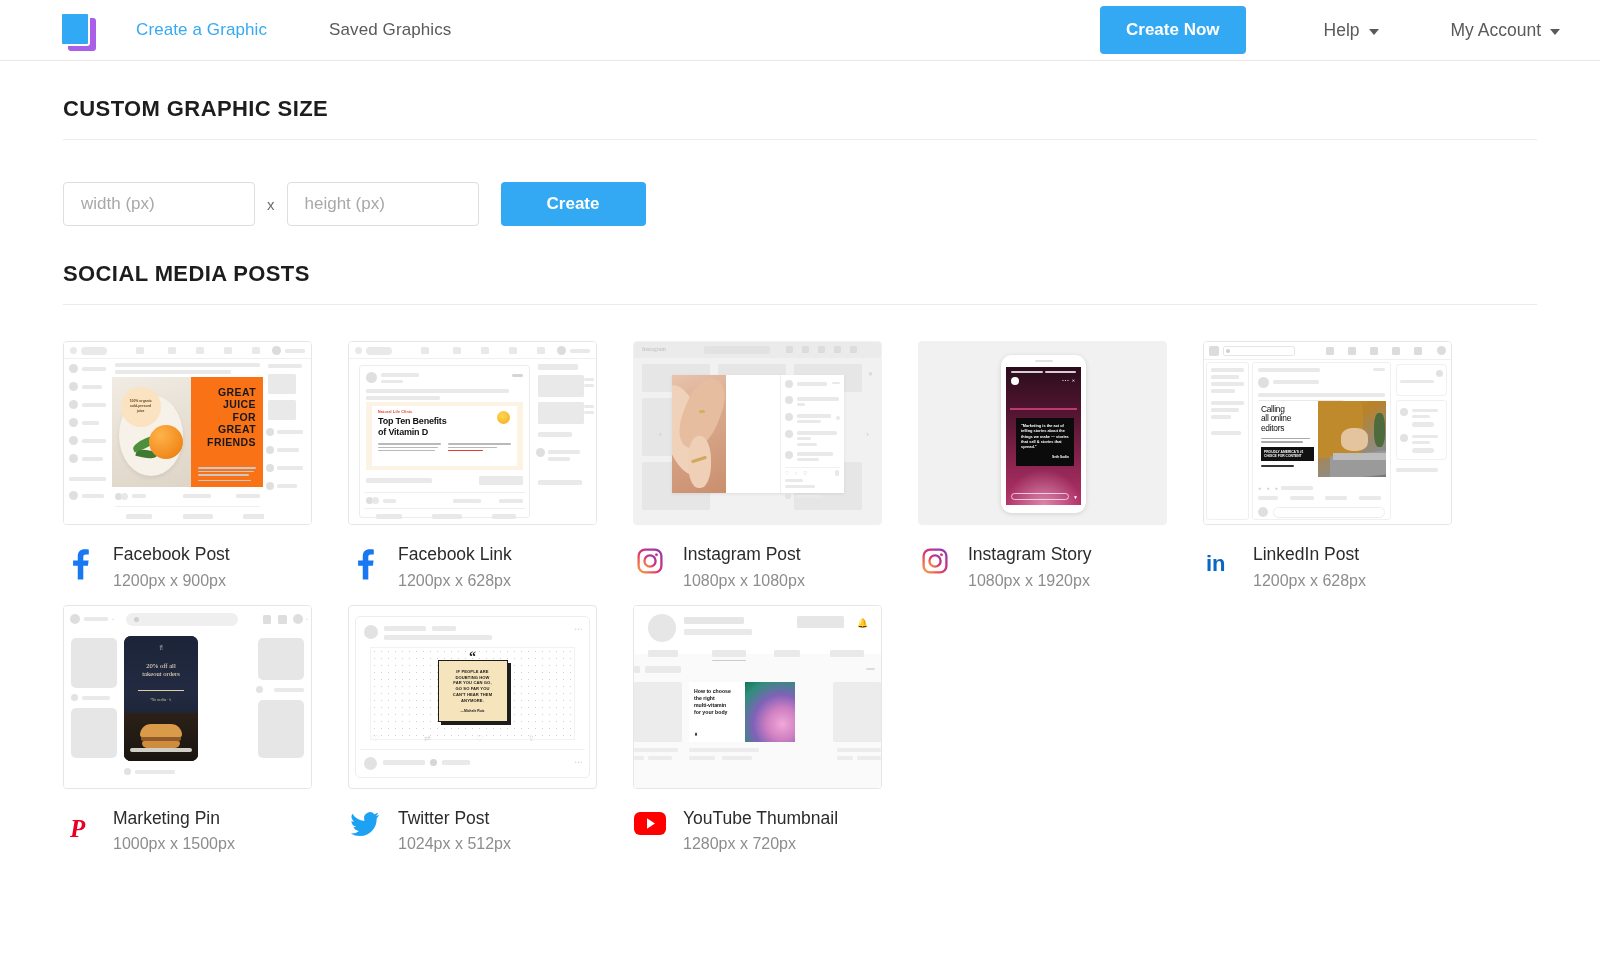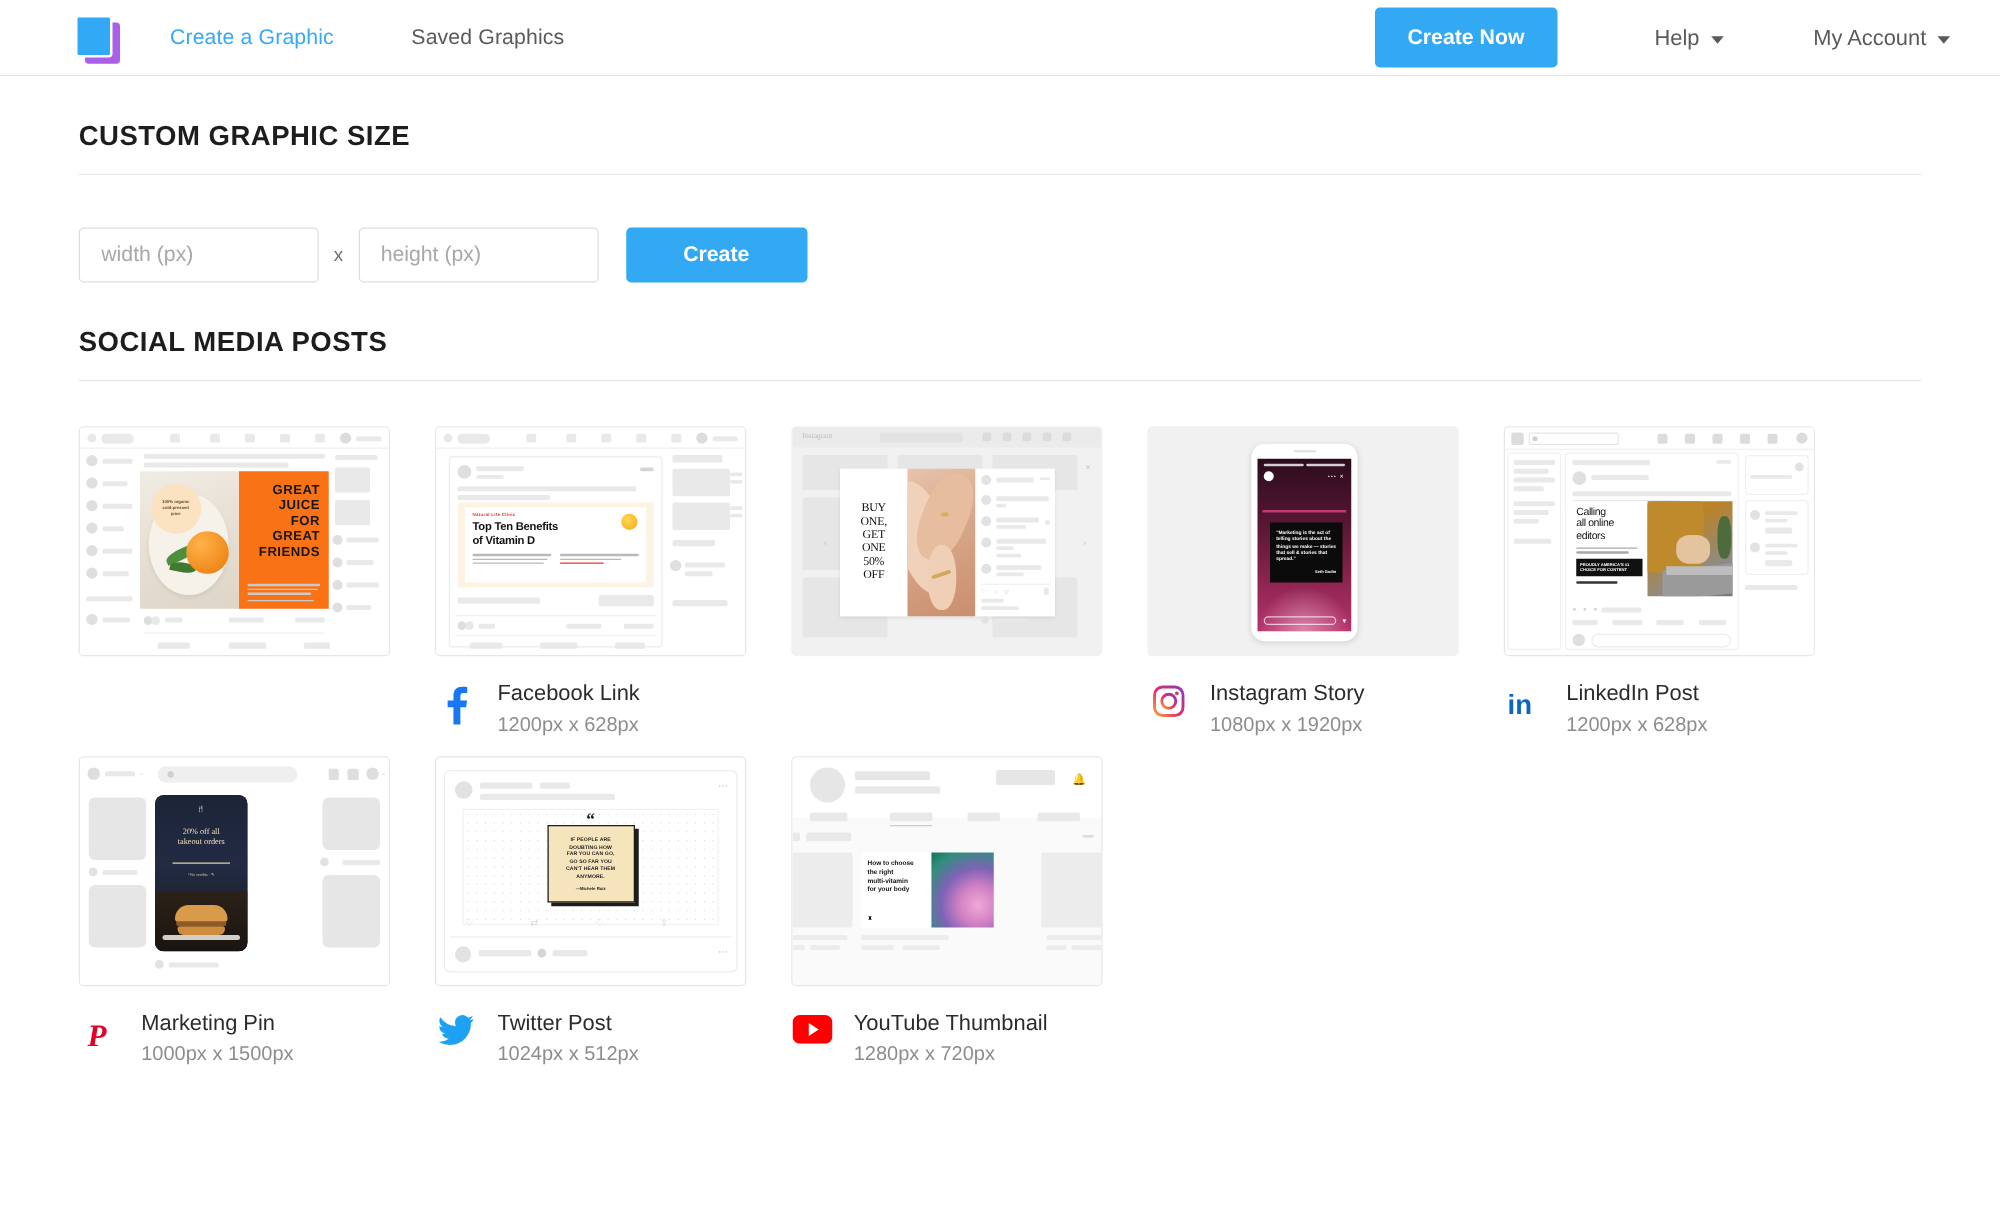--- a/index.html
+++ b/index.html
@@ -377,20 +377,31 @@
             <div class="tiny" style="left:4px;top:40px;width:28px;height:20px;"></div>
             <div class="tinyc" style="left:2px;top:68px;width:8px;height:8px;background:#dfdfdf;"></div>
             <div class="tiny" style="left:13px;top:70px;width:26px;height:4px;"></div>
             <div class="tinyc" style="left:2px;top:86px;width:8px;height:8px;background:#dfdfdf;"></div>
             <div class="tiny" style="left:13px;top:88px;width:22px;height:4px;"></div>
             <div class="tinyc" style="left:2px;top:104px;width:8px;height:8px;background:#dfdfdf;"></div>
             <div class="tiny" style="left:13px;top:106px;width:26px;height:4px;"></div>
             <div class="tinyc" style="left:2px;top:122px;width:8px;height:8px;background:#dfdfdf;"></div>
             <div class="tiny" style="left:13px;top:124px;width:20px;height:4px;"></div>
           </div>
+        </div>
+      </div>
+      <div class="card-meta">
+        <div class="brand-icon">
+          <svg width="20" height="32" viewBox="0 0 20 32">
+              <path d="M13.3 31.5V17.8h4.6l.7-5.4h-5.3V9c0-1.55.43-2.6 2.65-2.6h2.83V1.57C18.3 1.44 16.62 1.3 14.66 1.3c-4.1 0-6.9 2.5-6.9 7.1v3.98H3.1v5.4h4.66V31.5h5.54z" fill="#1877f2"></path>
+            </svg>
+        </div>
+        <div class="card-text">
+          <div class="card-title">Facebook Post</div>
+          <div class="card-size">1200px x 900px</div>
         </div>
       </div>
     </div>
 
     <div class="card">
       <div class="thumb plain">
         <div class="fb-wrap">
           <div class="fb-topbar">
             <div class="tinyc" style="left:6px;top:5px;width:7px;height:7px;"></div>
             <div class="tiny" style="left:17px;top:4.5px;width:26px;height:8px;border-radius:4px;"></div>
@@ -485,23 +496,20 @@
           <div class="tiny" style="left:84px;top:22px;width:68px;height:28px;background:#e6e6e6;"></div>
           <div class="tiny" style="left:160px;top:22px;width:68px;height:28px;background:#e6e6e6;"></div>
           <div class="tiny" style="left:8px;top:56px;width:68px;height:58px;background:#e6e6e6;"></div>
           <div class="tiny" style="left:8px;top:120px;width:68px;height:48px;background:#e6e6e6;"></div>
           <div class="tiny" style="left:160px;top:120px;width:68px;height:48px;background:#e6e6e6;"></div>
           <div style="position:absolute;left:25px;top:88px;font-size:8px;color:#c8c8c8;">‹</div>
           <div style="position:absolute;right:12px;top:88px;font-size:8px;color:#c8c8c8;">›</div>
           <div style="position:absolute;right:8px;top:28px;font-size:6px;color:#c8c8c8;">✕</div>
           <div class="ig-modal">
             <div class="ig-creative">
-              <div class="ig-text">
-                  <span>BUY<br>ONE,<br>GET<br>ONE<br>50%<br>OFF</span>
-                </div>
               <div class="ig-photo">
                 <div class="hand" style="left:-14%;top:8%;width:72%;height:78%;background:#f0d2bb;transform:rotate(-15deg);"></div>
                 <div class="hand" style="left:22%;top:2%;width:66%;height:62%;background:#e6bd9e;transform:rotate(22deg);border-radius:45%;"></div>
                 <div class="hand" style="left:30%;top:52%;width:42%;height:44%;background:#efcfb5;border-radius:46%;"></div>
                 <div style="position:absolute;left:36%;top:70%;width:30%;height:3px;background:#d2a85c;border-radius:2px;transform:rotate(-18deg);"></div>
                 <div style="position:absolute;left:50%;top:30%;width:12%;height:2.4px;background:#d8ad60;border-radius:2px;"></div>
               </div>
             </div>
             <div class="ig-side">
               <div class="tinyc" style="left:4px;top:5px;width:8px;height:8px;background:#e2e2e2;"></div>
@@ -525,20 +533,40 @@
               <div style="position:absolute;left:4px;top:95px;font-size:5px;color:#ccc;letter-spacing:2px;">♡ ○ ▽</div>
               <div class="tiny" style="right:5px;top:95px;width:4px;height:6px;"></div>
               <div class="tiny" style="left:4px;top:104px;width:18px;height:3px;"></div>
               <div class="tiny" style="left:4px;top:110px;width:30px;height:3px;"></div>
               <div class="tinyc" style="left:4px;top:118px;width:6px;height:6px;background:#e2e2e2;"></div>
               <div class="tiny" style="left:14px;top:120px;width:28px;height:3px;"></div>
             </div>
           </div>
         </div>
       </div>
+      <div class="card-meta">
+        <div class="brand-icon">
+          <svg width="26" height="26" viewBox="0 0 26 26">
+            <defs>
+                <linearGradient id="iggrad1" x1="0" y1="1" x2="1" y2="0">
+              <stop offset="0%" stop-color="#f9a23c"></stop>
+                  <stop offset="45%" stop-color="#e1306c"></stop>
+                  <stop offset="100%" stop-color="#8a3ab9"></stop>
+            </linearGradient>
+              </defs>
+            <rect x="1.6" y="1.6" width="22.8" height="22.8" rx="6.5" fill="none" stroke="url(#iggrad1)" stroke-width="2.3"></rect>
+            <circle cx="13" cy="13" r="5.6" fill="none" stroke="url(#iggrad1)" stroke-width="2.3"></circle>
+            <circle cx="19.4" cy="6.7" r="1.5" fill="url(#iggrad1)"></circle>
+          </svg>
+        </div>
+        <div class="card-text">
+          <div class="card-title">Instagram Post</div>
+          <div class="card-size">1080px x 1080px</div>
+        </div>
+      </div>
     </div>
 
     <div class="card">
       <div class="thumb gray">
         <div class="is-bg">
           <div class="phone">
             <div class="tiny" style="left:50%;top:5px;transform:translateX(-50%);width:18px;height:2px;background:#e3e3e3;"></div>
             <div class="phone-screen">
               <div class="story-bars">
                   <i></i>

